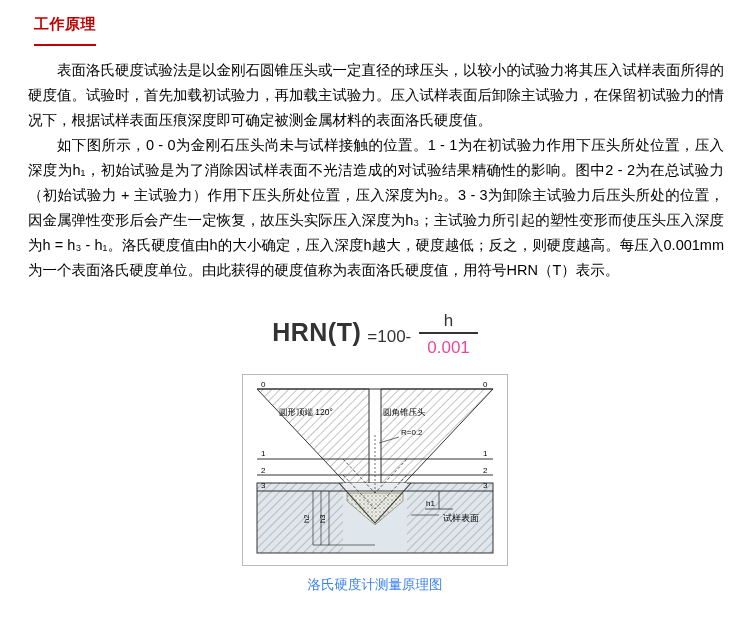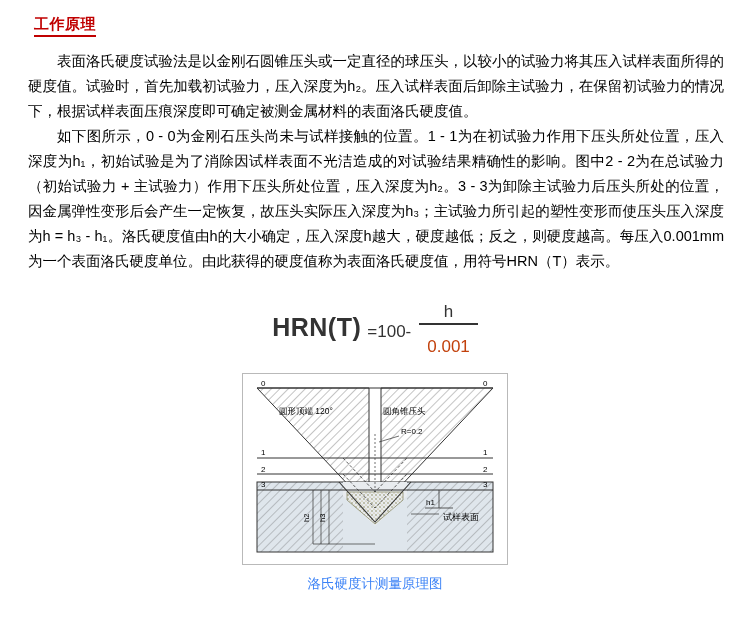--- a/index.html
+++ b/index.html
@@ -22,21 +22,21 @@
     padding: 10px 14px 0 14px;
   }
   .section-title {
     color: #c00000;
     font-weight: bold;
     font-size: 15px;
     letter-spacing: 0.5px;
     margin: 4px 0 6px 20px;
     display: inline-block;
     border-bottom: 2px solid #c00000;
-    padding-bottom: 1px;
+    padding-bottom: 10px;
     line-height: 20px;
   }
   .body-text {
     font-size: 14.5px;
     line-height: 25px;
     text-align: justify;
     text-justify: inter-ideograph;
     margin: 6px 12px 0 14px;
     color: #000;
   }
@@ -82,22 +82,22 @@
     padding: 0 12px 1px 12px;
     color: #333;
   }
   .frac .bar {
     width: 100%;
     height: 1.5px;
     background: #333;
   }
   .frac .den {
     font-size: 17px;
-    padding: 12px 8px 0 8px;
-    color: #c2410c;
+    padding: 4px 8px 0 8px;
+    color: #ec4899;
   }
   .figure-wrap {
     margin-top: 18px;
     display: flex;
     flex-direction: column;
     align-items: center;
   }
   .figure-box {
     width: 264px;
     height: 190px;
@@ -115,21 +115,21 @@
   svg { display: block; }
 </style>
 </head>
 <body>
 
 <div class="page">
 
   <div class="section-title">工作原理</div>
 
   <div class="body-text">
-    <p>表面洛氏硬度试验法是以金刚石圆锥压头或一定直径的球压头，以较小的试验力将其压入试样表面所得的硬度值。试验时，首先加载初试验力，压入深度为h₂。压入试样表面后卸除主试验力，在保留初试验力的情况下，根据试样表面压痕深度即可确定被测金属材料的表面洛氏硬度值。</p>
+    <p>表面洛氏硬度试验法是以金刚石圆锥压头或一定直径的球压头，以较小的试验力将其压入试样表面所得的硬度值。试验时，首先加载初试验力，再加载主试验力。压入试样表面后卸除主试验力，在保留初试验力的情况下，根据试样表面压痕深度即可确定被测金属材料的表面洛氏硬度值。</p>
     <p>如下图所示，0 - 0为金刚石压头尚未与试样接触的位置。1 - 1为在初试验力作用下压头所处位置，压入深度为h₁，初始试验是为了消除因试样表面不光洁造成的对试验结果精确性的影响。图中2 - 2为在总试验力（初始试验力 + 主试验力）作用下压头所处位置，压入深度为h₂。3 - 3为卸除主试验力后压头所处的位置，因金属弹性变形后会产生一定恢复，故压头实际压入深度为h₃；主试验力所引起的塑性变形而使压头压入深度为h = h₃ - h₁。洛氏硬度值由h的大小确定，压入深度h越大，硬度越低；反之，则硬度越高。每压入0.001mm为一个表面洛氏硬度单位。由此获得的硬度值称为表面洛氏硬度值，用符号HRN（T）表示。</p>
   </div>
 
   <div class="formula">
     <div class="formula-inner">
       <span class="formula-lhs">HRN(T)</span>
       <span class="formula-eq">=100-</span>
       <span class="frac">
         <span class="num">h</span>
         <span class="bar"></span>

